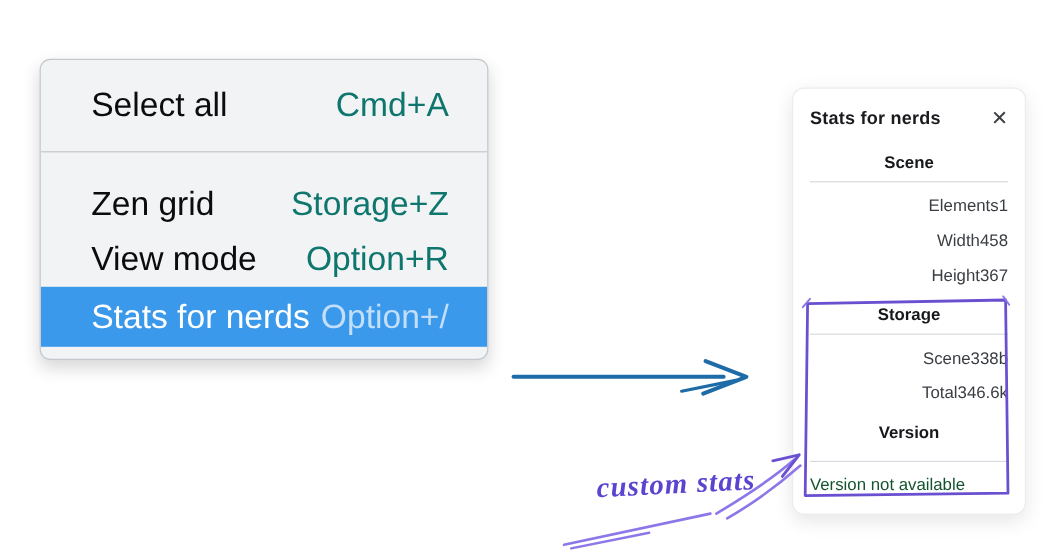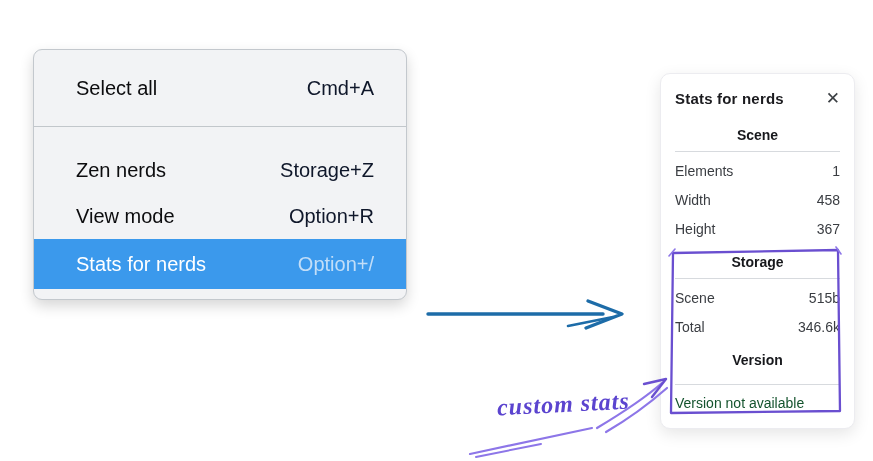--- a/index.html
+++ b/index.html
@@ -8,30 +8,30 @@
     font-family:"Liberation Sans","DejaVu Sans",sans-serif;
     position:relative;
   }
   .stage{position:absolute;inset:0;}
 
   
   .menu{
     position:absolute;left:33px;top:49px;width:374px;box-sizing:border-box;
     background:#f2f3f5;border:1px solid #c3c8cd;border-radius:9px;
     box-shadow:0 6px 14px rgba(0,0,0,.16);
-    font-size:20px;color:#0c0c0e;overflow:hidden;
+    font-size:28px;color:#0c0c0e;overflow:hidden;
   }
   .menu-item{
     display:flex;justify-content:space-between;align-items:center;
     padding:0 32px 0 42px;height:46px;cursor:default;
   }
   .menu-group.top .menu-item{height:76px;}
   .menu-divider{border-top:1.5px solid #c2c7cb;}
   .menu-group.bottom{padding:20px 0 10px;}
-  .menu-item .shortcut{color:#0f172a;}
+  .menu-item .shortcut{color:#0f766e;}
   .menu-item.selected{background:#3b99ec;color:#ffffff;height:50px;}
   .menu-item.selected .shortcut{color:#c2def8;}
 
   
   .panel{
     position:absolute;left:660px;top:73px;width:195px;box-sizing:border-box;
     background:#ffffff;border:1px solid #ececf0;border-radius:10px;
     box-shadow:0 5px 16px rgba(0,0,0,.10);
     padding:12px 14px 12px;color:#3a3d42;font-size:14px;
   }
@@ -40,21 +40,21 @@
     height:24px;margin-bottom:12px;
   }
   .panel-title{font-weight:bold;font-size:15px;color:#1b1b1f;letter-spacing:.2px;}
   .close{font-size:17px;color:#3c4044;cursor:pointer;line-height:1;}
   .sec-h{
     text-align:center;font-weight:bold;font-size:14px;color:#17181c;
     line-height:26px;margin-top:5px;
   }
   .sec-h.gap-below{padding-bottom:8px;}
   .panel hr{border:none;border-top:1px solid #d7dade;margin:3px 0 5px;}
-  .stat-row{display:flex;justify-content:space-between;line-height:29px;}
+  .stat-row{display:flex;justify-content:flex-end;line-height:29px;}
   .stat-row .v{text-align:right;}
   .sec.storage{margin-top:0;}
   .sec.version{margin-top:4px;}
   .note{line-height:26px;color:#14532d;}
 
   
   .anno{
     position:absolute;left:0;top:0;width:873px;height:461px;
     pointer-events:none;z-index:6;
   }
@@ -73,21 +73,21 @@
   <div class="menu">
     <div class="menu-group top">
       <div class="menu-item">
         <span class="label">Select all</span>
         <span class="shortcut">Cmd+A</span>
       </div>
     </div>
     <div class="menu-divider"></div>
     <div class="menu-group bottom">
       <div class="menu-item">
-        <span class="label">Zen nerds</span>
+        <span class="label">Zen grid</span>
         <span class="shortcut">Storage+Z</span>
       </div>
       <div class="menu-item">
         <span class="label">View mode</span>
         <span class="shortcut">Option+R</span>
       </div>
       <div class="menu-item selected">
         <span class="label">Stats for nerds</span>
         <span class="shortcut">Option+/</span>
       </div>
@@ -115,21 +115,21 @@
         <span class="k">Height</span>
         <span class="v">367</span>
       </div>
     </div>
 
     <div class="sec storage">
       <div class="sec-h">Storage</div>
       <hr>
       <div class="stat-row">
         <span class="k">Scene</span>
-        <span class="v">515b</span>
+        <span class="v">338b</span>
       </div>
       <div class="stat-row">
         <span class="k">Total</span>
         <span class="v">346.6k</span>
       </div>
     </div>
 
     <div class="sec version">
       <div class="sec-h gap-below">Version</div>
       <hr>

